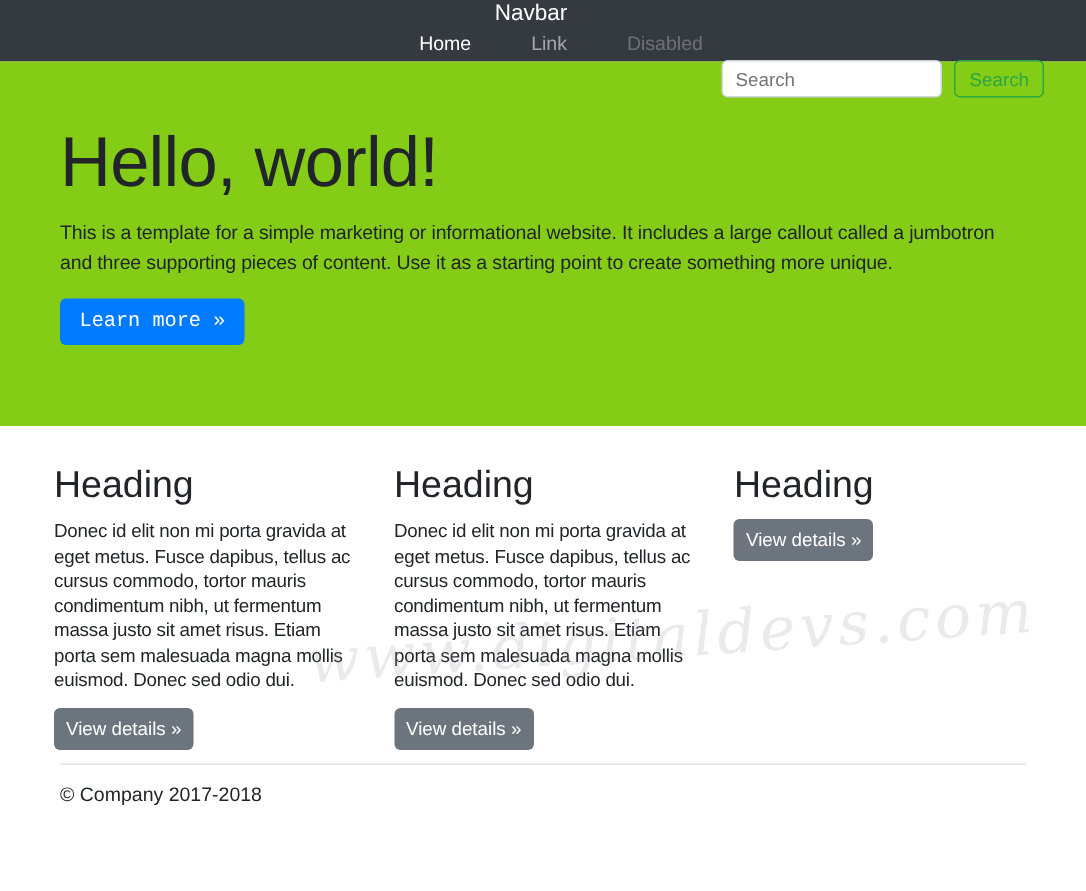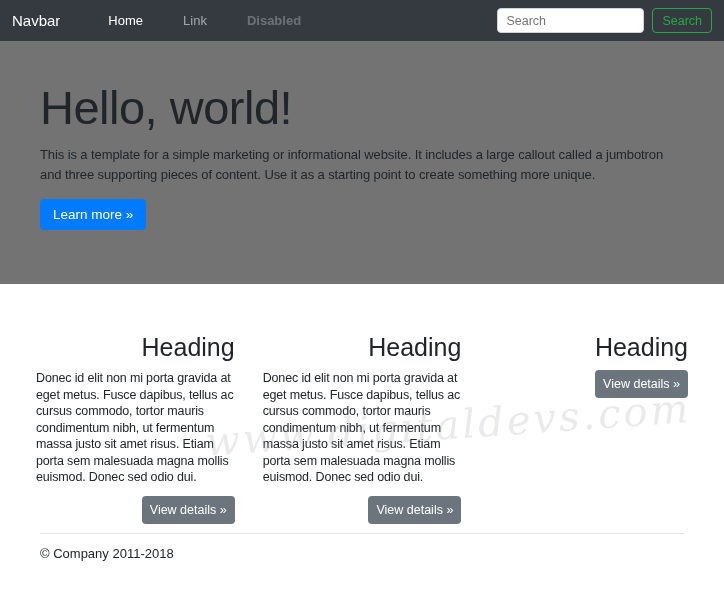--- a/index.html
+++ b/index.html
@@ -6,64 +6,65 @@
   html,body { margin:0; padding:0; }
   body {
     width:724px; height:594px; overflow:hidden; position:relative;
     background:#ffffff; color:#212529;
     font-family:"Liberation Sans", sans-serif;
   }
 
   
   .navbar {
     height:41px; background:#343a40; display:flex; align-items:center;
-    padding:0 12px;
+    padding:0 28px;
+    flex-direction:column;
   }
   .brand { color:#fff; font-size:15px; font-weight:500; text-decoration:none; margin-right:16px; cursor:pointer; }
   .nav { display:flex; align-items:center; }
   .nav-link { font-size:13px; text-decoration:none; padding:4px 8px; cursor:pointer; white-space:nowrap;margin-left:24px; }
   .nav-link.active   { color:#ffffff; }
   .nav-link.normal   { color:rgba(255,255,255,.55); }
-  .nav-link.disabled { color:rgba(255,255,255,.28); cursor:default;font-weight:bold; }
+  .nav-link.disabled { color:rgba(255,255,255,.28); cursor:default; }
   .caret { display:inline-block; font-size:9px; margin-left:3px; transform:translateY(-1px); }
 
   .search-form { margin-left:auto; display:flex; }
   .search-input {
     width:147px; height:25px; border:1px solid #ced4da; border-radius:4px;
     font-family:"Liberation Sans", sans-serif; font-size:12.5px; padding:0 8px; outline:none; color:#212529;
   }
   .search-input::placeholder { color:#757575; }
   .search-btn {
     margin-left:8px; height:25px; padding:0 9px; background:transparent;
     border:1px solid #28a745; border-radius:4px; color:#28a745;
     font-family:"Liberation Sans", sans-serif; font-size:12.5px; cursor:pointer;
   }
 
   
   .jumbotron {
-    background:#737373; height:243px; padding:40px 0 0; margin-bottom:24px;
+    background:#84cc16; height:243px; padding:40px 0 0; margin-bottom:24px;
   }
   .container { margin:0 25px; padding:0 15px; }
   .hero-title {
     font-size:47px; font-weight:300; margin:0 0 10px; color:#212529;
     letter-spacing:-0.5px; line-height:1.15;
   }
   .lead {
     font-size:13px; line-height:1.55; margin:0 0 14px; max-width:648px;
     color:#212529; letter-spacing:-0.1px;
   }
   .btn-primary {
     display:inline-block; background:#007bff; color:#fff; border:none;
     border-radius:4px; padding:8px 13px; font-size:13.5px; cursor:pointer;
-    font-family:Liberation Sans, sans-serif;
+    font-family:Liberation Mono, monospace;
   }
 
   
   .row { display:flex; margin:0 22px; }
-  .col { flex:1 1 0; padding:0 14px; display:flex; flex-direction:column; align-items:flex-end;margin-top:24px; }
+  .col { flex:1 1 0; padding:0 14px; display:flex; flex-direction:column; align-items:flex-start; }
   .col h2 { font-size:25px; font-weight:400; margin:0 0 8px; line-height:1.2; }
   .col p  { font-size:12.5px; line-height:1.32; margin:0 0 10px; letter-spacing:-0.15px; }
   .btn-secondary {
     background:#6c757d; color:#fff; border:none; border-radius:4px;
     padding:7px 8px; font-size:12.5px; cursor:pointer;
     font-family:"Liberation Sans", sans-serif;
   }
 
   
   .footer-hr { border:0; border-top:1px solid #e2e2e2; margin:9px 40px 0; }
@@ -113,16 +114,16 @@
     <button class="btn-secondary">View details »</button>
   </div>
   <div class="col">
     <h2>Heading</h2>
     <button class="btn-secondary">View details »</button>
   </div>
 </main>
 
 <footer>
   <hr class="footer-hr">
-  <p class="footer-text">© Company 2011-2018</p>
+  <p class="footer-text">© Company 2017-2018</p>
 </footer>
 
 <div class="watermark">www.digitaldevs.com</div>
 
 </body></html>

